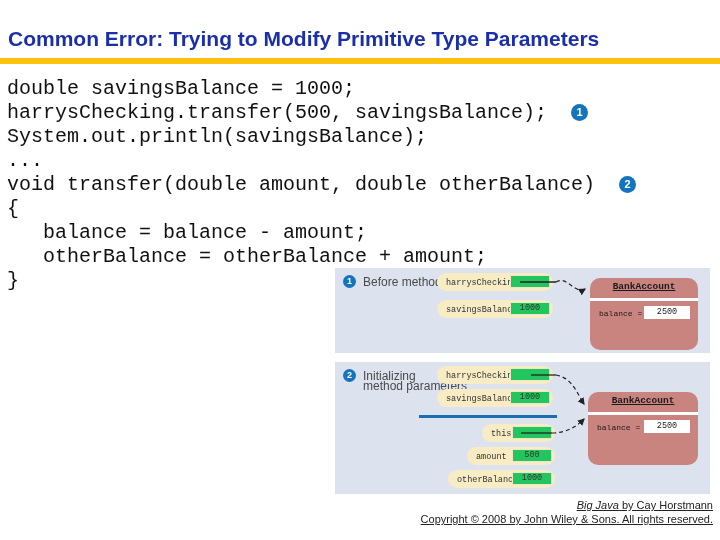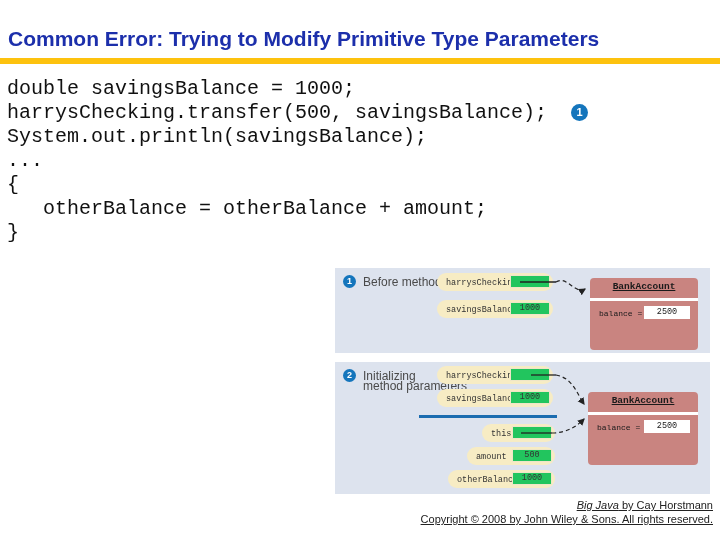--- a/index.html
+++ b/index.html
@@ -29,21 +29,21 @@
   .dbadge{position:absolute;width:13px;height:13px;border-radius:50%;background:#1475bc;
         color:#fff;font-size:9px;font-weight:bold;text-align:center;line-height:13px;}
   .plabel{position:absolute;font-size:12px;color:#4a4a4a;line-height:10px;white-space:nowrap;}
 
   .pill{position:absolute;height:18px;background:#f7ecc4;border-radius:9px;
         font-family:"Liberation Mono","DejaVu Sans Mono",monospace;font-size:8.5px;color:#333;}
   .pill .pname{position:absolute;left:9px;top:5px;white-space:nowrap;}
   .pill .pval{position:absolute;right:3px;top:2px;width:40px;height:13px;background:#22c55e;
         border:1px solid #efe6c8;box-sizing:border-box;text-align:center;line-height:11px;}
 
-  .obj{position:absolute;background:#c98480;border-radius:4px;
+  .obj{position:absolute;background:#c98480;border-radius:10px;
        font-family:"Liberation Mono","DejaVu Sans Mono",monospace;color:#1a1a1a;}
   .obj .ohead{position:absolute;left:0;top:3px;width:100%;text-align:center;
        font-size:9.5px;font-weight:bold;text-decoration:underline;}
   .obj .osep{position:absolute;left:0;top:20px;width:100%;height:3px;background:#fff;}
   .obj .orow{position:absolute;left:0;top:28px;width:100%;height:14px;}
   .obj .oname{position:absolute;left:9px;top:3px;font-size:8px;}
   .obj .oval{position:absolute;right:8px;top:0;width:46px;height:13px;background:#fff;
        font-size:8.5px;text-align:center;line-height:13px;margin-left:28px;}
 
   .divider{position:absolute;background:#1b6cb0;}
@@ -60,21 +60,23 @@
 <div class="slide">
 
   <div class="title">Common Error: Trying to Modify Primitive Type Parameters</div>
   <div class="rule"></div>
 
   <div class="code">
     <div class="code-line"><span>double savingsBalance = 1000;</span></div>
     <div class="code-line"><span>harrysChecking.transfer(500, savingsBalance);</span><span class="code-badge">1</span></div>
     <div class="code-line"><span>System.out.println(savingsBalance);</span></div>
     <div class="code-line"><span>...</span></div>
+    <div class="code-line"><span>void transfer(double amount, double otherBalance)</span><span class="code-badge">2</span></div>
     <div class="code-line"><span>{</span></div>
+    <div class="code-line"><span>   balance = balance - amount;</span></div>
     <div class="code-line"><span>   otherBalance = otherBalance + amount;</span></div>
     <div class="code-line"><span>}</span></div>
   </div>
 
   <div class="diagram">
 
     <section class="panel panel1">
       <span class="dbadge" style="left:8px;top:7px;">1</span>
       <span class="plabel" style="left:28px;top:9px;">Before method call</span>
 

